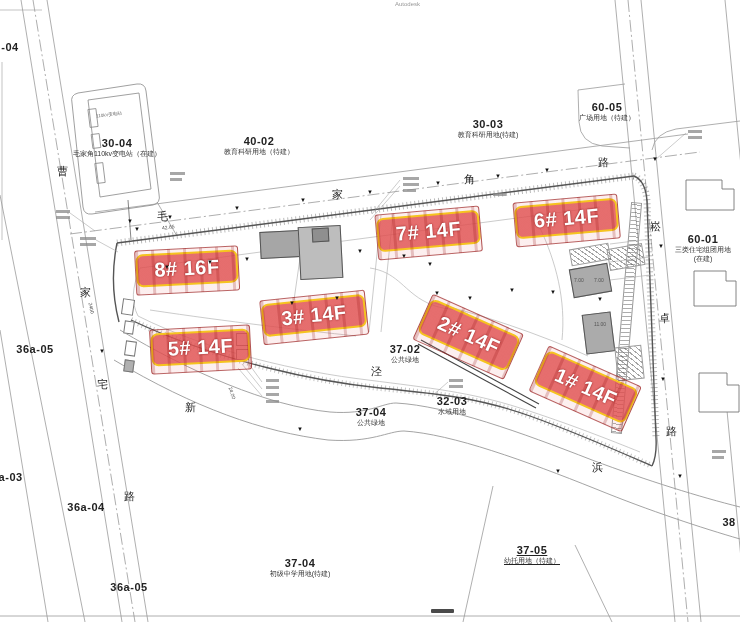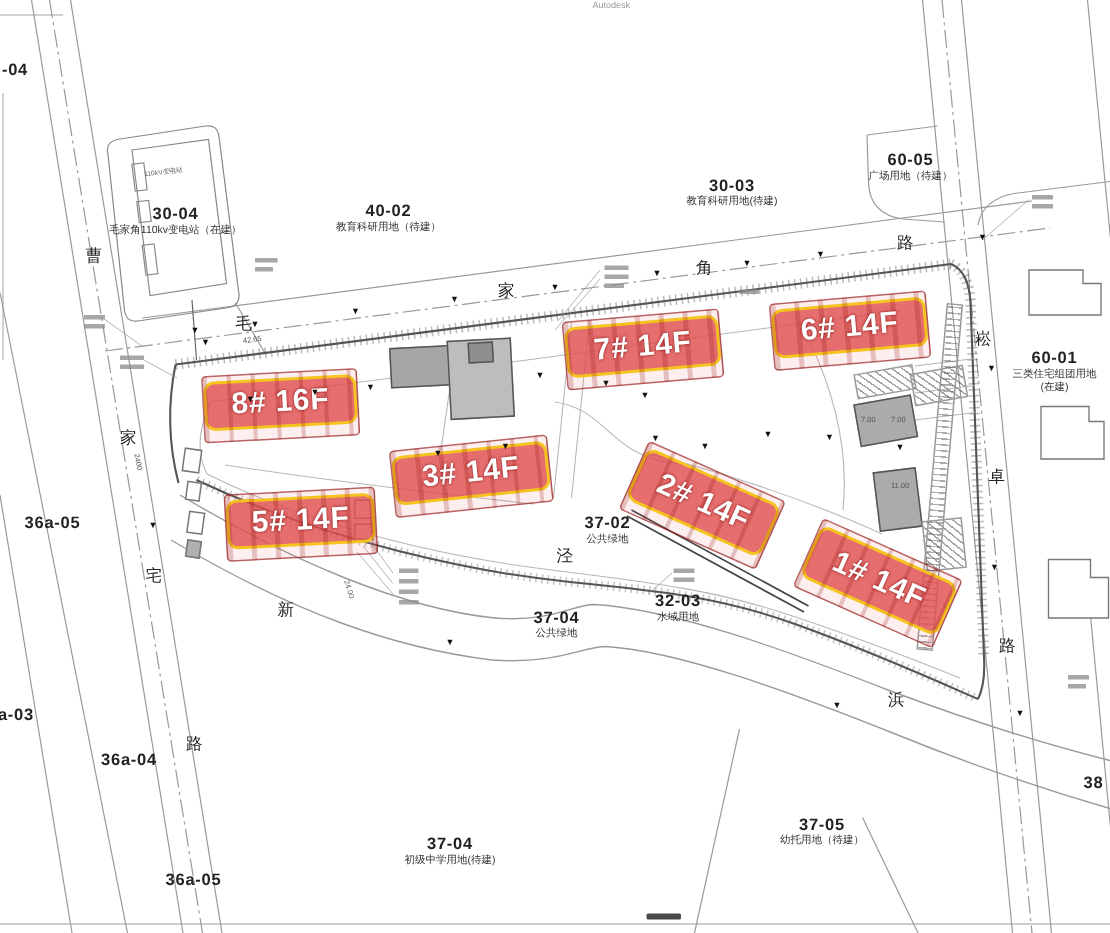--- a/index.html
+++ b/index.html
@@ -181,21 +181,21 @@
       <div class="puse">水域用地</div>
     </div>
   <div class="parcel" style="left:371px;top:407px;">
       <div class="pcode">37-04</div>
       <div class="puse">公共绿地</div>
     </div>
   <div class="parcel" style="left:300px;top:558px;">
       <div class="pcode">37-04</div>
       <div class="puse">初级中学用地(待建)</div>
     </div>
-  <div class="parcel" style="left:548px;top:545px;">
+  <div class="parcel" style="left:532px;top:545px;text-decoration:underline;">
       <div class="pcode">37-05</div>
       <div class="puse">幼托用地（待建）</div>
     </div>
   <div class="parcel" style="left:729px;top:517px;">
       <div class="pcode">38</div>
     </div>
 
   <span class="rchar" style="left:57px;top:166px;">曹</span>
   <span class="rchar" style="left:80px;top:287px;">家</span>
   <span class="rchar" style="left:97px;top:379px;">宅</span>

